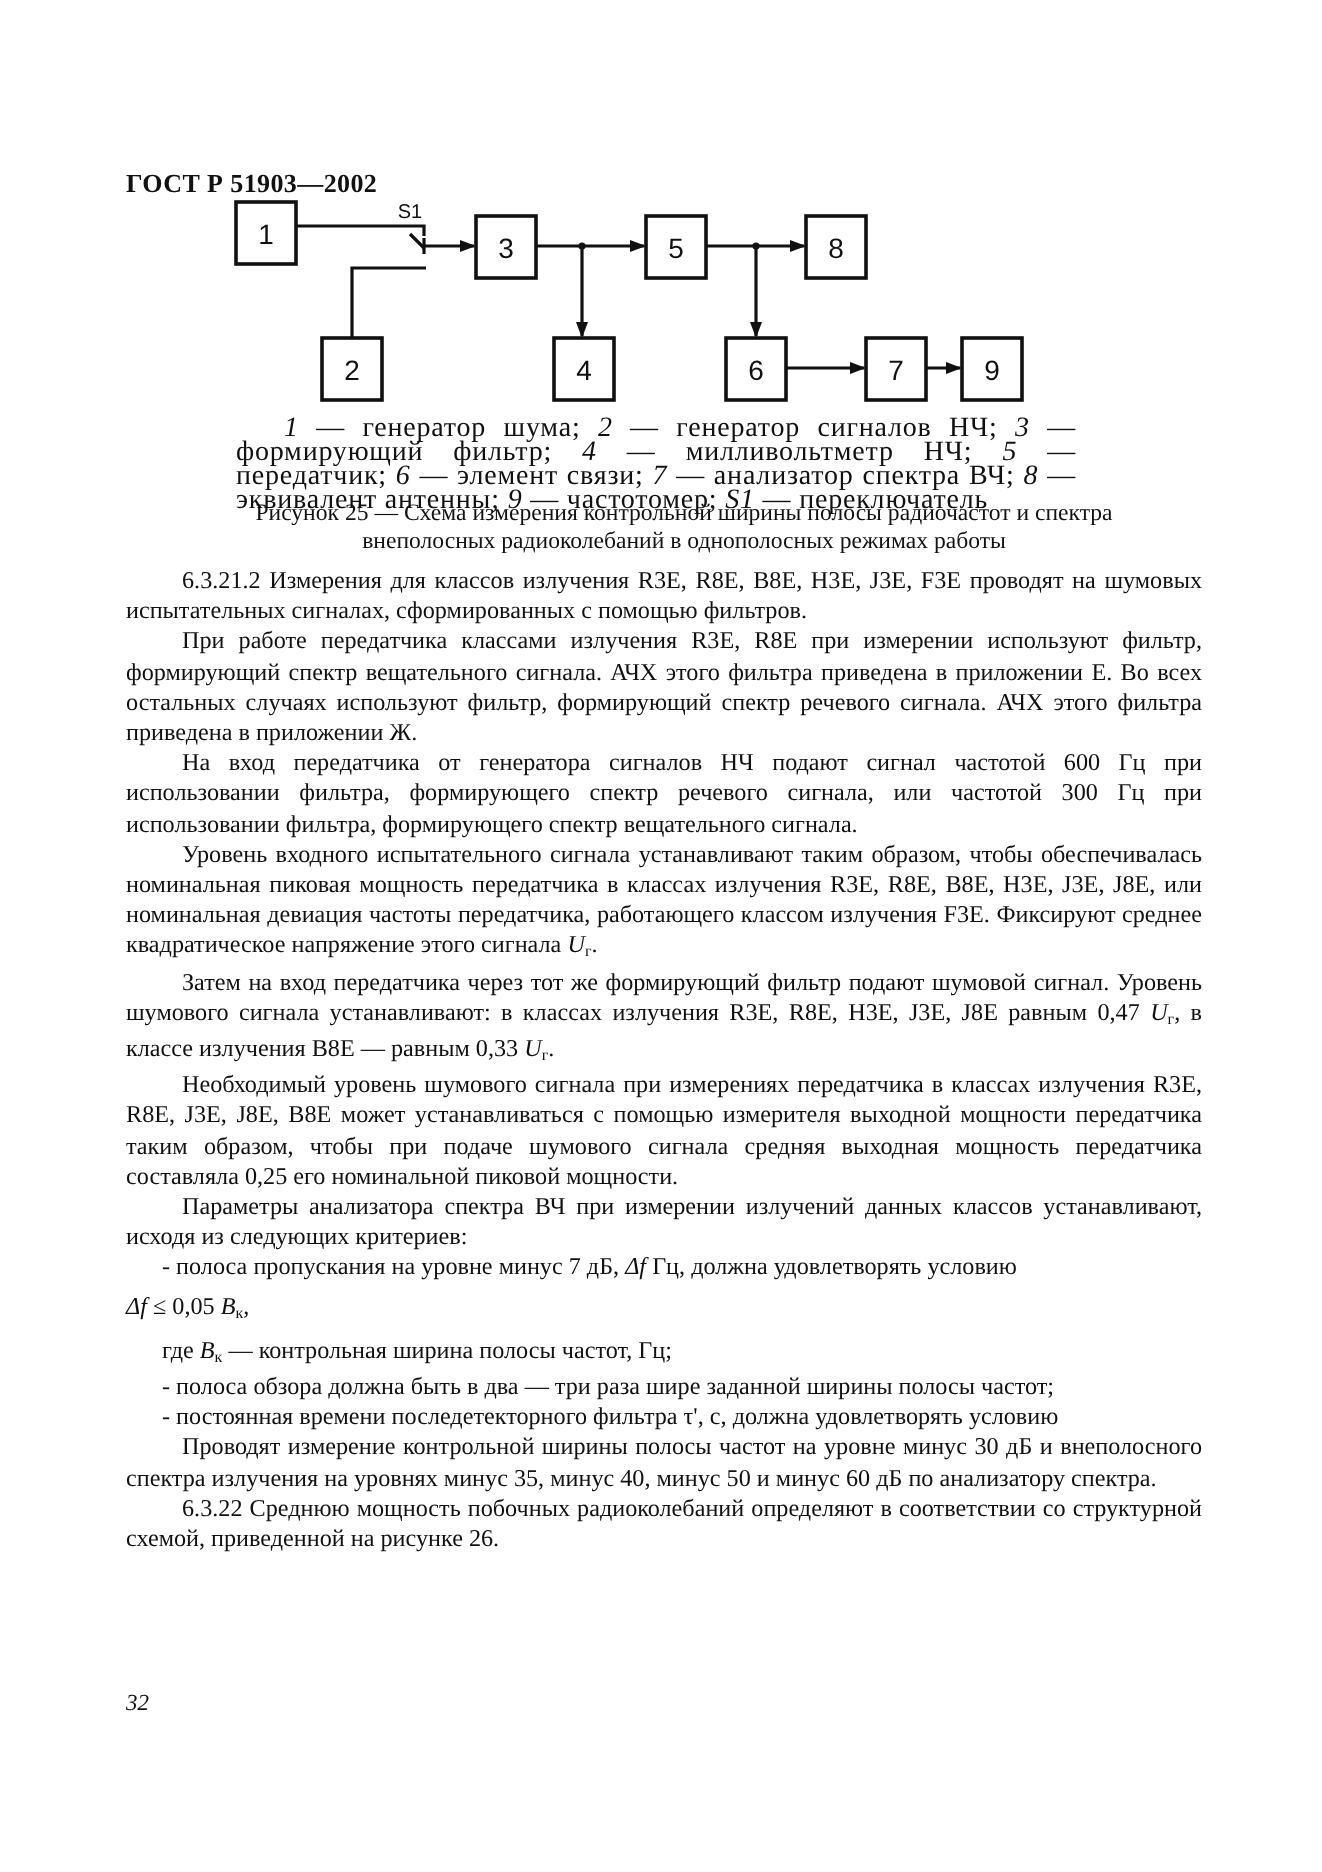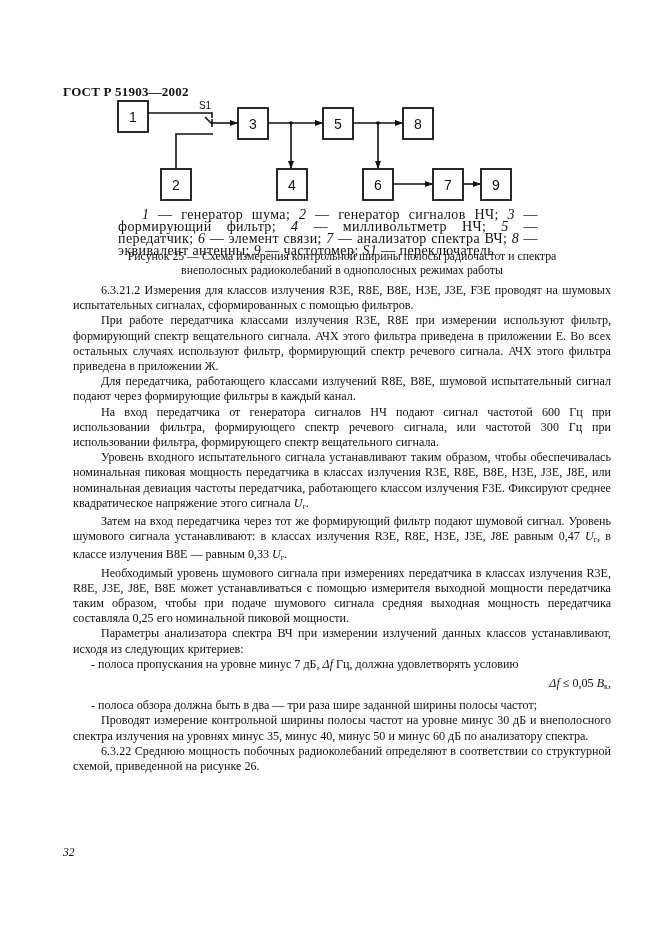--- a/index.html
+++ b/index.html
@@ -7,24 +7,24 @@
          font-family: "Liberation Serif", "DejaVu Serif", serif; color: #111; }
   .header { position: absolute; left: 63px; top: 64px; font-weight: bold; font-size: 13px; letter-spacing: 0.2px; margin-top: 20px; }
   .diagram { position: absolute; left: 0; top: 0; }
   .box-label { font-family: "Liberation Sans", "DejaVu Sans", sans-serif; font-size: 14px; }
   .legend { position: absolute; left: 118px; top: 209px; width: 420px; font-size: 14px; line-height: 12px;
             text-align: justify; letter-spacing: 0.4px; }
   .legend .ind { display: inline-block; width: 24px; }
   .legend i { font-style: italic; }
   .caption { position: absolute; left: 107px; top: 249px; width: 470px; text-align: center;
              font-size: 11.8px; line-height: 14px; }
-  .body-text { position: absolute; left: 73px; top: 283px; width: 538px; font-size: 12.1px; line-height: 15.2px; font-family: Liberation Serif, serif; }
+  .body-text { position: absolute; left: 63px; top: 283px; width: 538px; font-size: 12.1px; line-height: 15.2px; font-family: Liberation Serif, serif; }
   .body-text p { margin: 0; text-align: justify; text-indent: 28px; }
   .body-text p.dash { text-indent: 0; padding-left: 18px; }
-  .body-text p.formula { text-align: right; text-indent: 0; margin: 4px 0 4px 0; }
+  .body-text p.formula { text-align: left; text-indent: 0; margin: 4px 0 4px 0; }
   .body-text i { font-style: italic; }
   sub { font-size: 8px; vertical-align: -2px; }
   .page-num { position: absolute; left: 63px; top: 846px; font-size: 11.5px; font-style: italic; }
 </style>
 </head>
 <body>
 
 <div class="header">ГОСТ Р 51903—2002</div>
 
 <svg class="diagram" width="661" height="210" viewBox="0 0 661 210">
@@ -89,26 +89,27 @@
 </div>
 
 <div class="caption">
   <div>Рисунок 25 — Схема измерения контрольной ширины полосы радиочастот и спектра</div>
   <div>внеполосных радиоколебаний в однополосных режимах работы</div>
 </div>
 
 <div class="body-text">
   <p>6.3.21.2 Измерения для классов излучения R3E, R8E, B8E, H3E, J3E, F3E проводят на шумовых испытательных сигналах, сформированных с помощью фильтров.</p>
   <p>При работе передатчика классами излучения R3E, R8E при измерении используют фильтр, формирующий спектр вещательного сигнала. АЧХ этого фильтра приведена в приложении Е. Во всех остальных случаях используют фильтр, формирующий спектр речевого сигнала. АЧХ этого фильтра приведена в приложении Ж.</p>
-  <p>Для передатчика, работающего классами излучений R8E, B8E, шумовой испытательный сигнал подают через формирующие фильтры в каждый канал.</p>
   <p>На вход передатчика от генератора сигналов НЧ подают сигнал частотой 600 Гц при использовании фильтра, формирующего спектр речевого сигнала, или частотой 300 Гц при использовании фильтра, формирующего спектр вещательного сигнала.</p>
   <p><span>Уровень входного испытательного сигнала устанавливают таким образом, чтобы обеспечивалась номинальная пиковая мощность передатчика в классах излучения R3E, R8E, B8E, H3E, J3E, J8E, или номинальная девиация частоты передатчика, работающего классом излучения F3E. Фиксируют среднее квадратическое напряжение этого сигнала </span><i>U</i><sub>г</sub><span>.</span></p>
   <p><span>Затем на вход передатчика через тот же формирующий фильтр подают шумовой сигнал. Уровень шумового сигнала устанавливают: в классах излучения R3E, R8E, H3E, J3E, J8E равным 0,47 </span><i>U</i><sub>г</sub><span>, в классе излучения B8E — равным 0,33 </span><i>U</i><sub>г</sub><span>.</span></p>
   <p>Необходимый уровень шумового сигнала при измерениях передатчика в классах излучения R3E, R8E, J3E, J8E, B8E может устанавливаться с помощью измерителя выходной мощности передатчика таким образом, чтобы при подаче шумового сигнала средняя выходная мощность передатчика составляла 0,25 его номинальной пиковой мощности.</p>
   <p>Параметры анализатора спектра ВЧ при измерении излучений данных классов устанавливают, исходя из следующих критериев:</p>
   <p class="dash"><span>- полоса пропускания на уровне минус 7 дБ, </span><i>Δf</i><span> Гц, должна удовлетворять условию</span></p>
   <p class="formula"><i>Δf</i><span> ≤ 0,05 </span><i>B</i><sub>к</sub><span>,</span></p>
+  <p class="dash"><span>где </span><i>B</i><sub>к</sub><span> — контрольная ширина полосы частот, Гц;</span></p>
   <p class="dash">- полоса обзора должна быть в два — три раза шире заданной ширины полосы частот;</p>
+  <p class="dash">- постоянная времени последетекторного фильтра τ', с, должна удовлетворять условию</p>
   <p>Проводят измерение контрольной ширины полосы частот на уровне минус 30 дБ и внеполосного спектра излучения на уровнях минус 35, минус 40, минус 50 и минус 60 дБ по анализатору спектра.</p>
   <p>6.3.22 Среднюю мощность побочных радиоколебаний определяют в соответствии со структурной схемой, приведенной на рисунке 26.</p>
 </div>
 
 <div class="page-num">32</div>
 
 </body></html>

